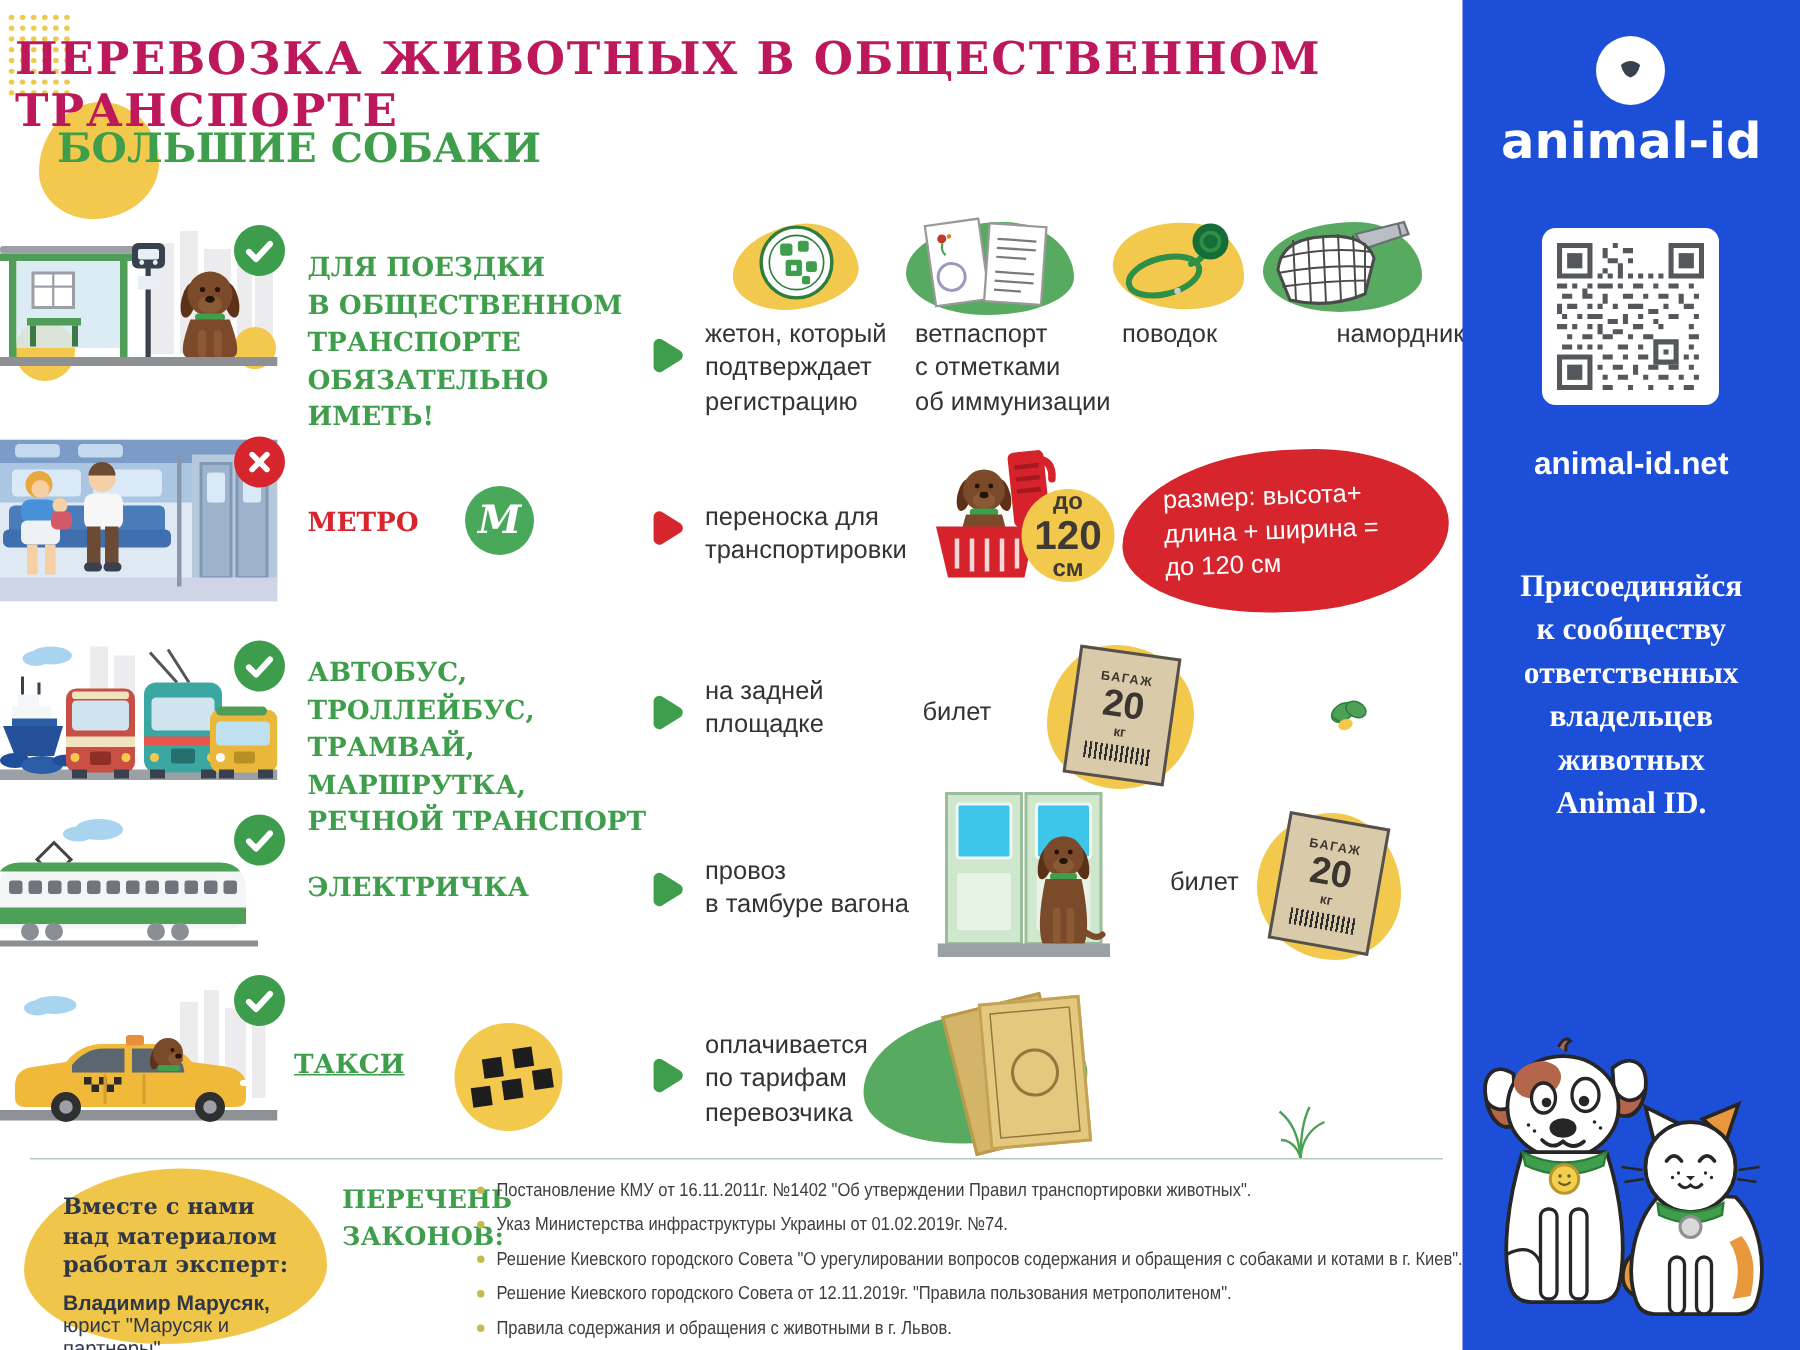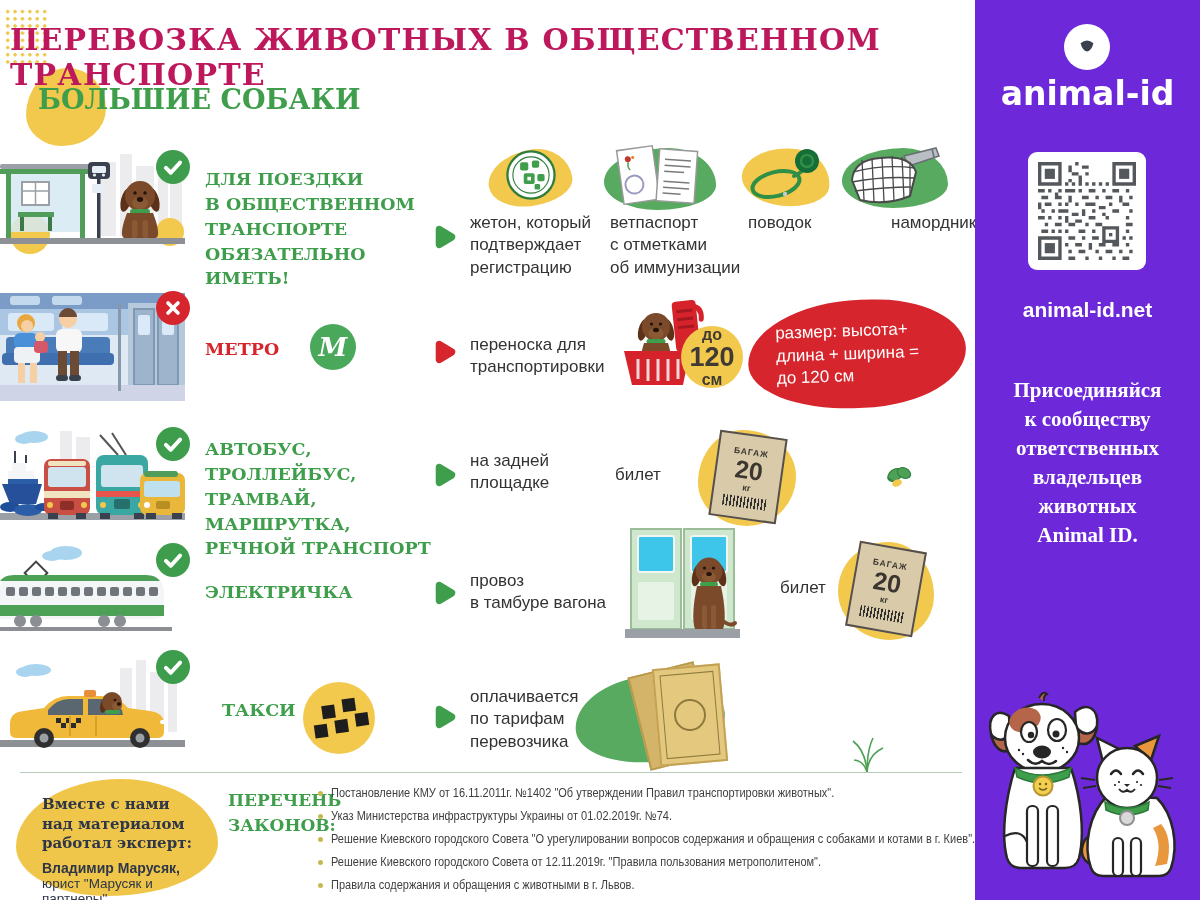--- a/index.html
+++ b/index.html
@@ -64,21 +64,21 @@
   .expert-name{font-size:14px;font-weight:bold;color:#2e3648;margin-top:6px;}
   .expert-role{font-size:13.5px;color:#2e3648;}
   .laws-title{left:228px;top:788px;font-size:17px;color:#3f9e4b;line-height:1.45;}
   .laws{left:318px;top:786px;width:652px;}
   .law-item{display:flex;align-items:flex-start;margin-bottom:8px;}
   .law-dot{width:5px;height:5px;border-radius:50%;background:#c6ba4e;margin:5px 8px 0 0;flex:none;}
   .law-text{font-size:12.5px;color:#3e3e3e;white-space:nowrap;line-height:15px;
             transform:scaleX(0.88);transform-origin:left center;}
 
   
-  .sidebar{left:975px;top:0;width:225px;height:900px;background:#6d28d9;color:#fff;text-align:center;}
+  .sidebar{left:975px;top:0;width:225px;height:900px;background:#1d4ed8;color:#fff;text-align:center;}
   .logo-circle{left:89px;top:24px;width:46px;height:46px;border-radius:50%;background:#fff;
                display:flex;align-items:center;justify-content:center;}
   .brand{left:0;top:74px;width:225px;font-family:"DejaVu Sans",sans-serif;font-weight:bold;font-size:33px;}
   .qr-box{left:53px;top:152px;width:118px;height:118px;background:#fff;border-radius:9px;
           display:flex;align-items:center;justify-content:center;}
   .site{left:0;top:298px;width:225px;font-weight:bold;font-size:21px;}
   .sb-msg{left:10px;width:205px;font-family:"Liberation Serif",serif;font-weight:bold;
           font-size:21px;line-height:1.38;}
   .mascots{left:0;bottom:0;width:225px;height:212px;}
 
@@ -516,21 +516,21 @@
       <circle cx="140" cy="78" r="10" fill="#2f2f2f"></circle>
         <circle cx="140" cy="78" r="4.5" fill="#9aa0a6"></circle>
       <rect x="160" y="60" width="8" height="4" rx="2" fill="#fff"></rect>
     </svg>
   </div>
   <div class="abs check" style="left:156px;top:650px;">
     <svg width="30" height="30" viewBox="0 0 34 34">
         <polyline points="9,18 14.5,23.5 25,12" fill="none" stroke="#fff" stroke-width="4.5" stroke-linecap="round" stroke-linejoin="round"></polyline>
       </svg>
   </div>
-  <div class="abs row-head serif" style="left:222px;top:698px;">ТАКСИ</div>
+  <div class="abs row-head serif" style="left:196px;top:698px;text-decoration:underline;">ТАКСИ</div>
   <div class="abs checker">
     <svg width="72" height="72" viewBox="0 0 72 72">
       <g fill="#1d1d1d" transform="rotate(-8 36 36)">
         <rect x="20" y="22" width="13" height="13"></rect>
           <rect x="41" y="18" width="13" height="13"></rect>
         <rect x="10" y="40" width="13" height="13"></rect>
           <rect x="31" y="38" width="13" height="13"></rect>
           <rect x="52" y="34" width="13" height="13"></rect>
       </g>
     </svg>

